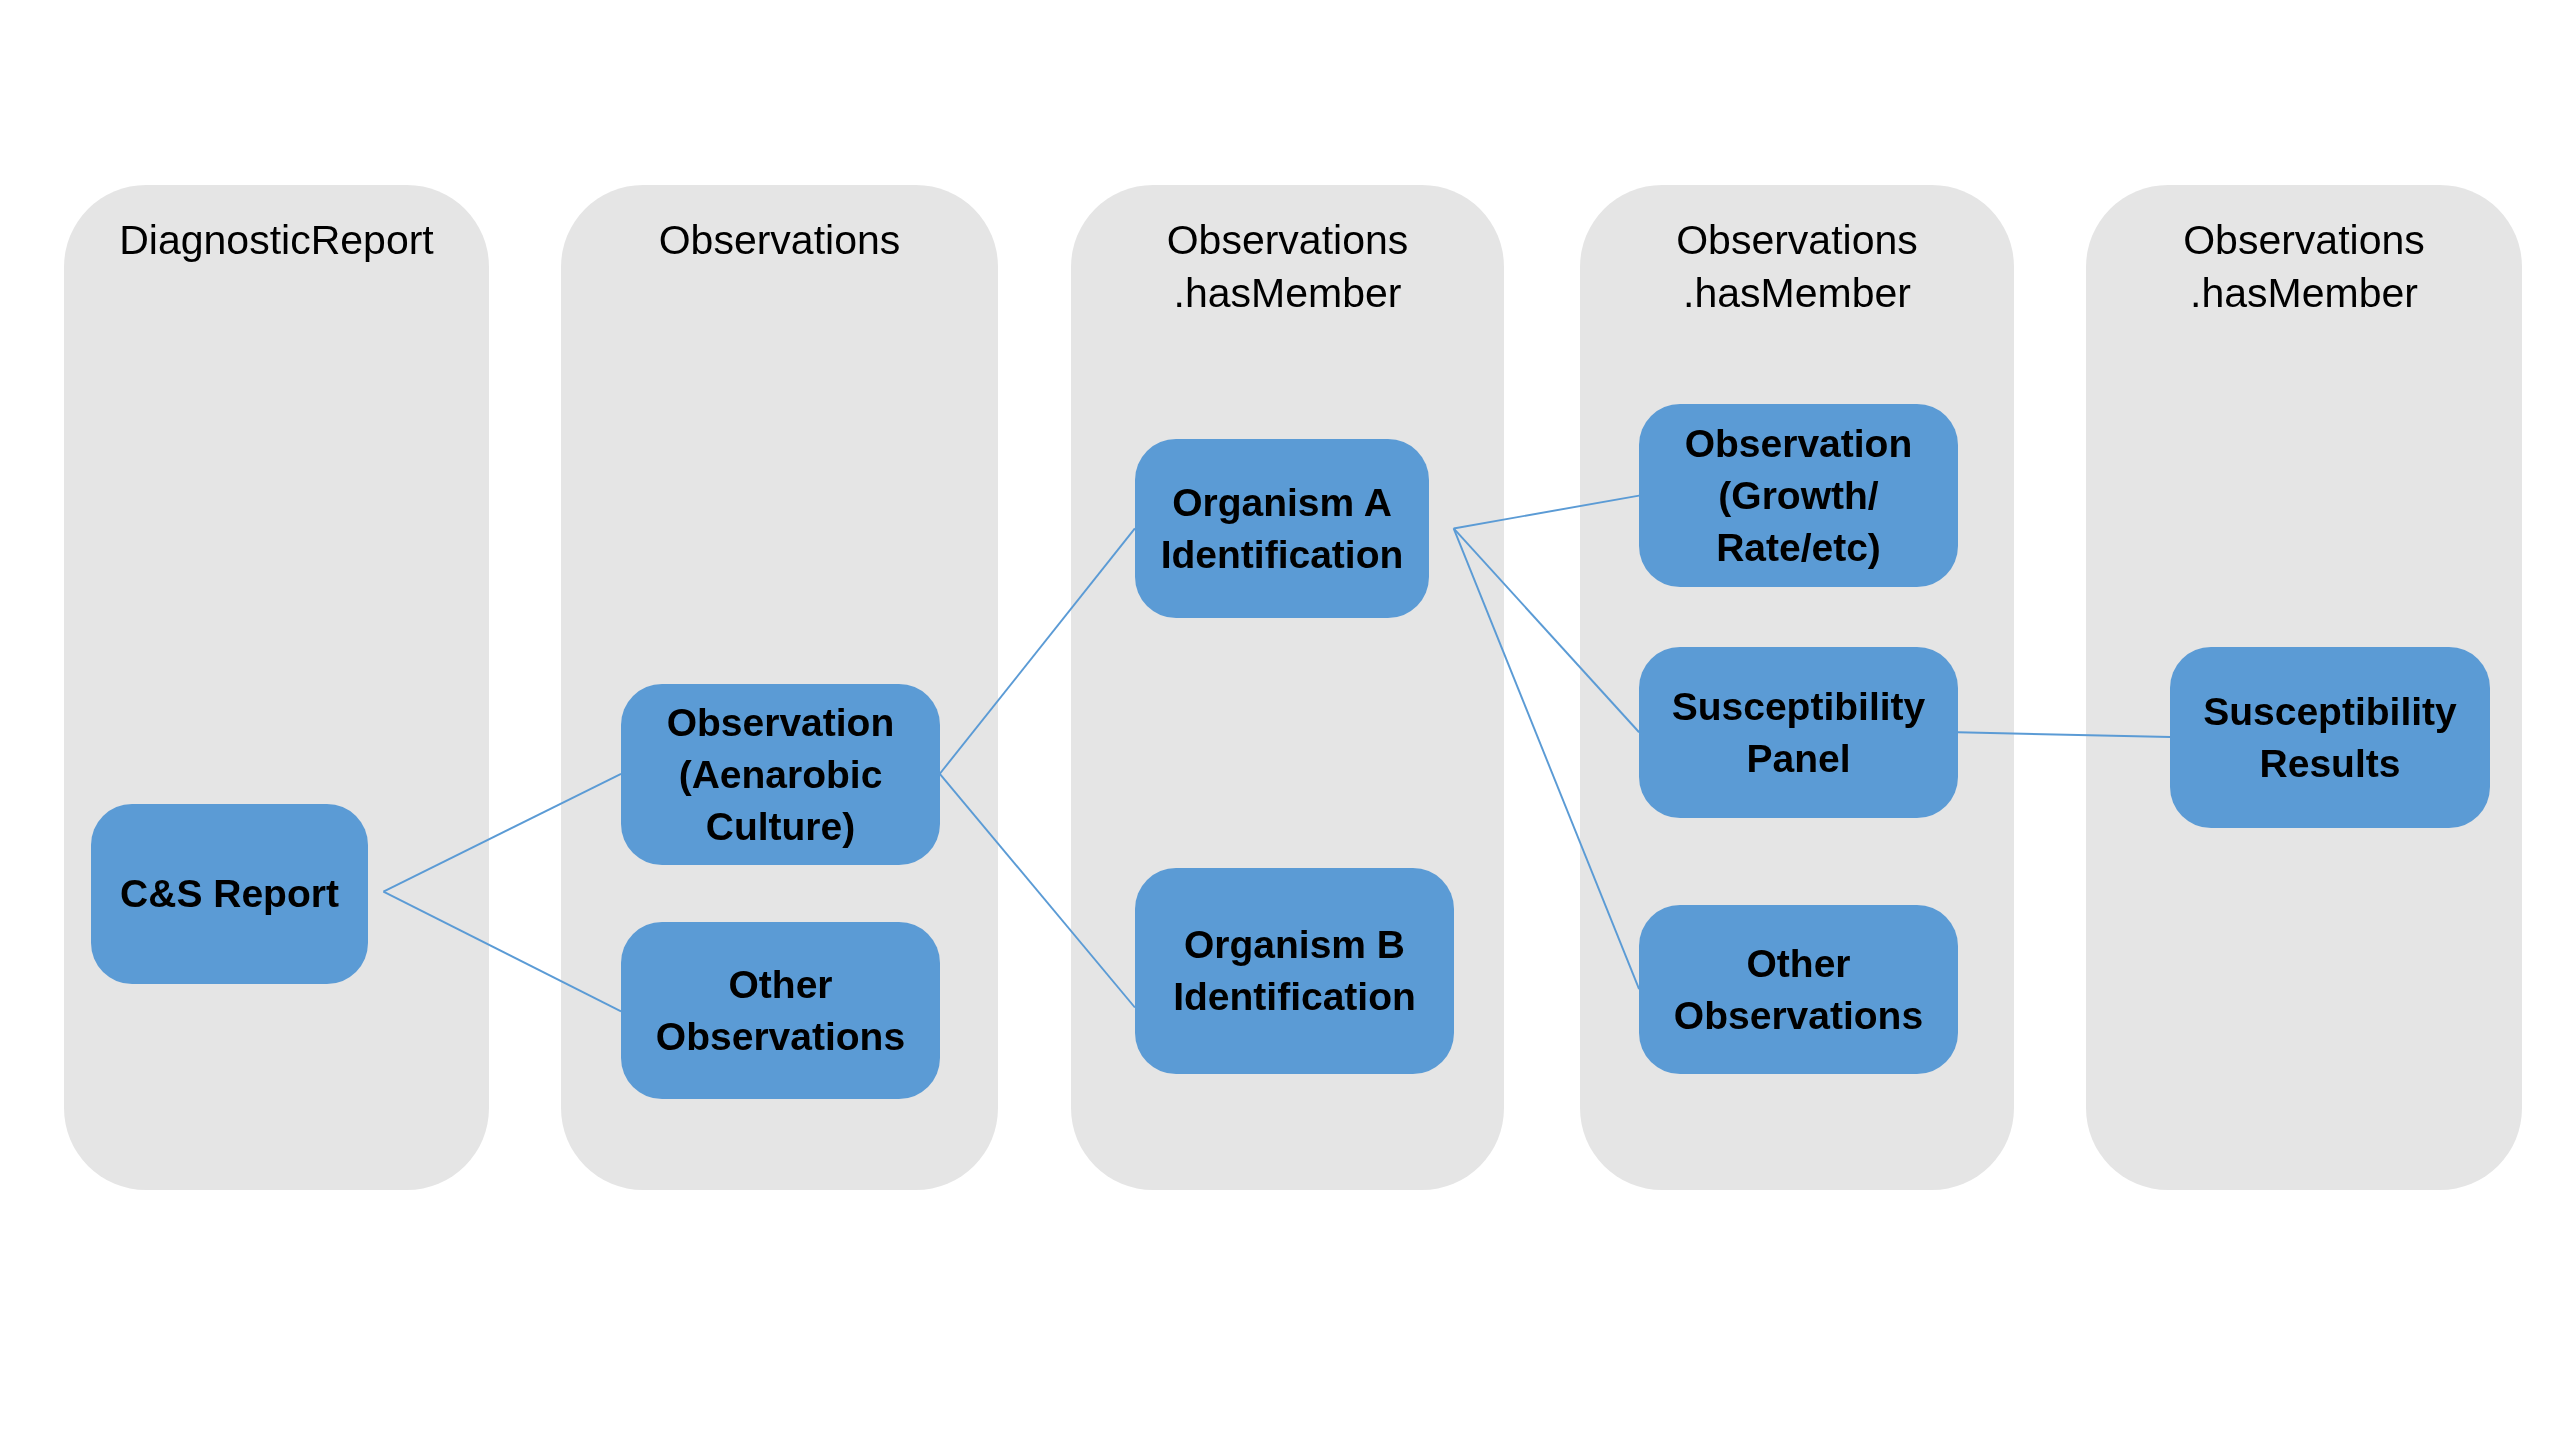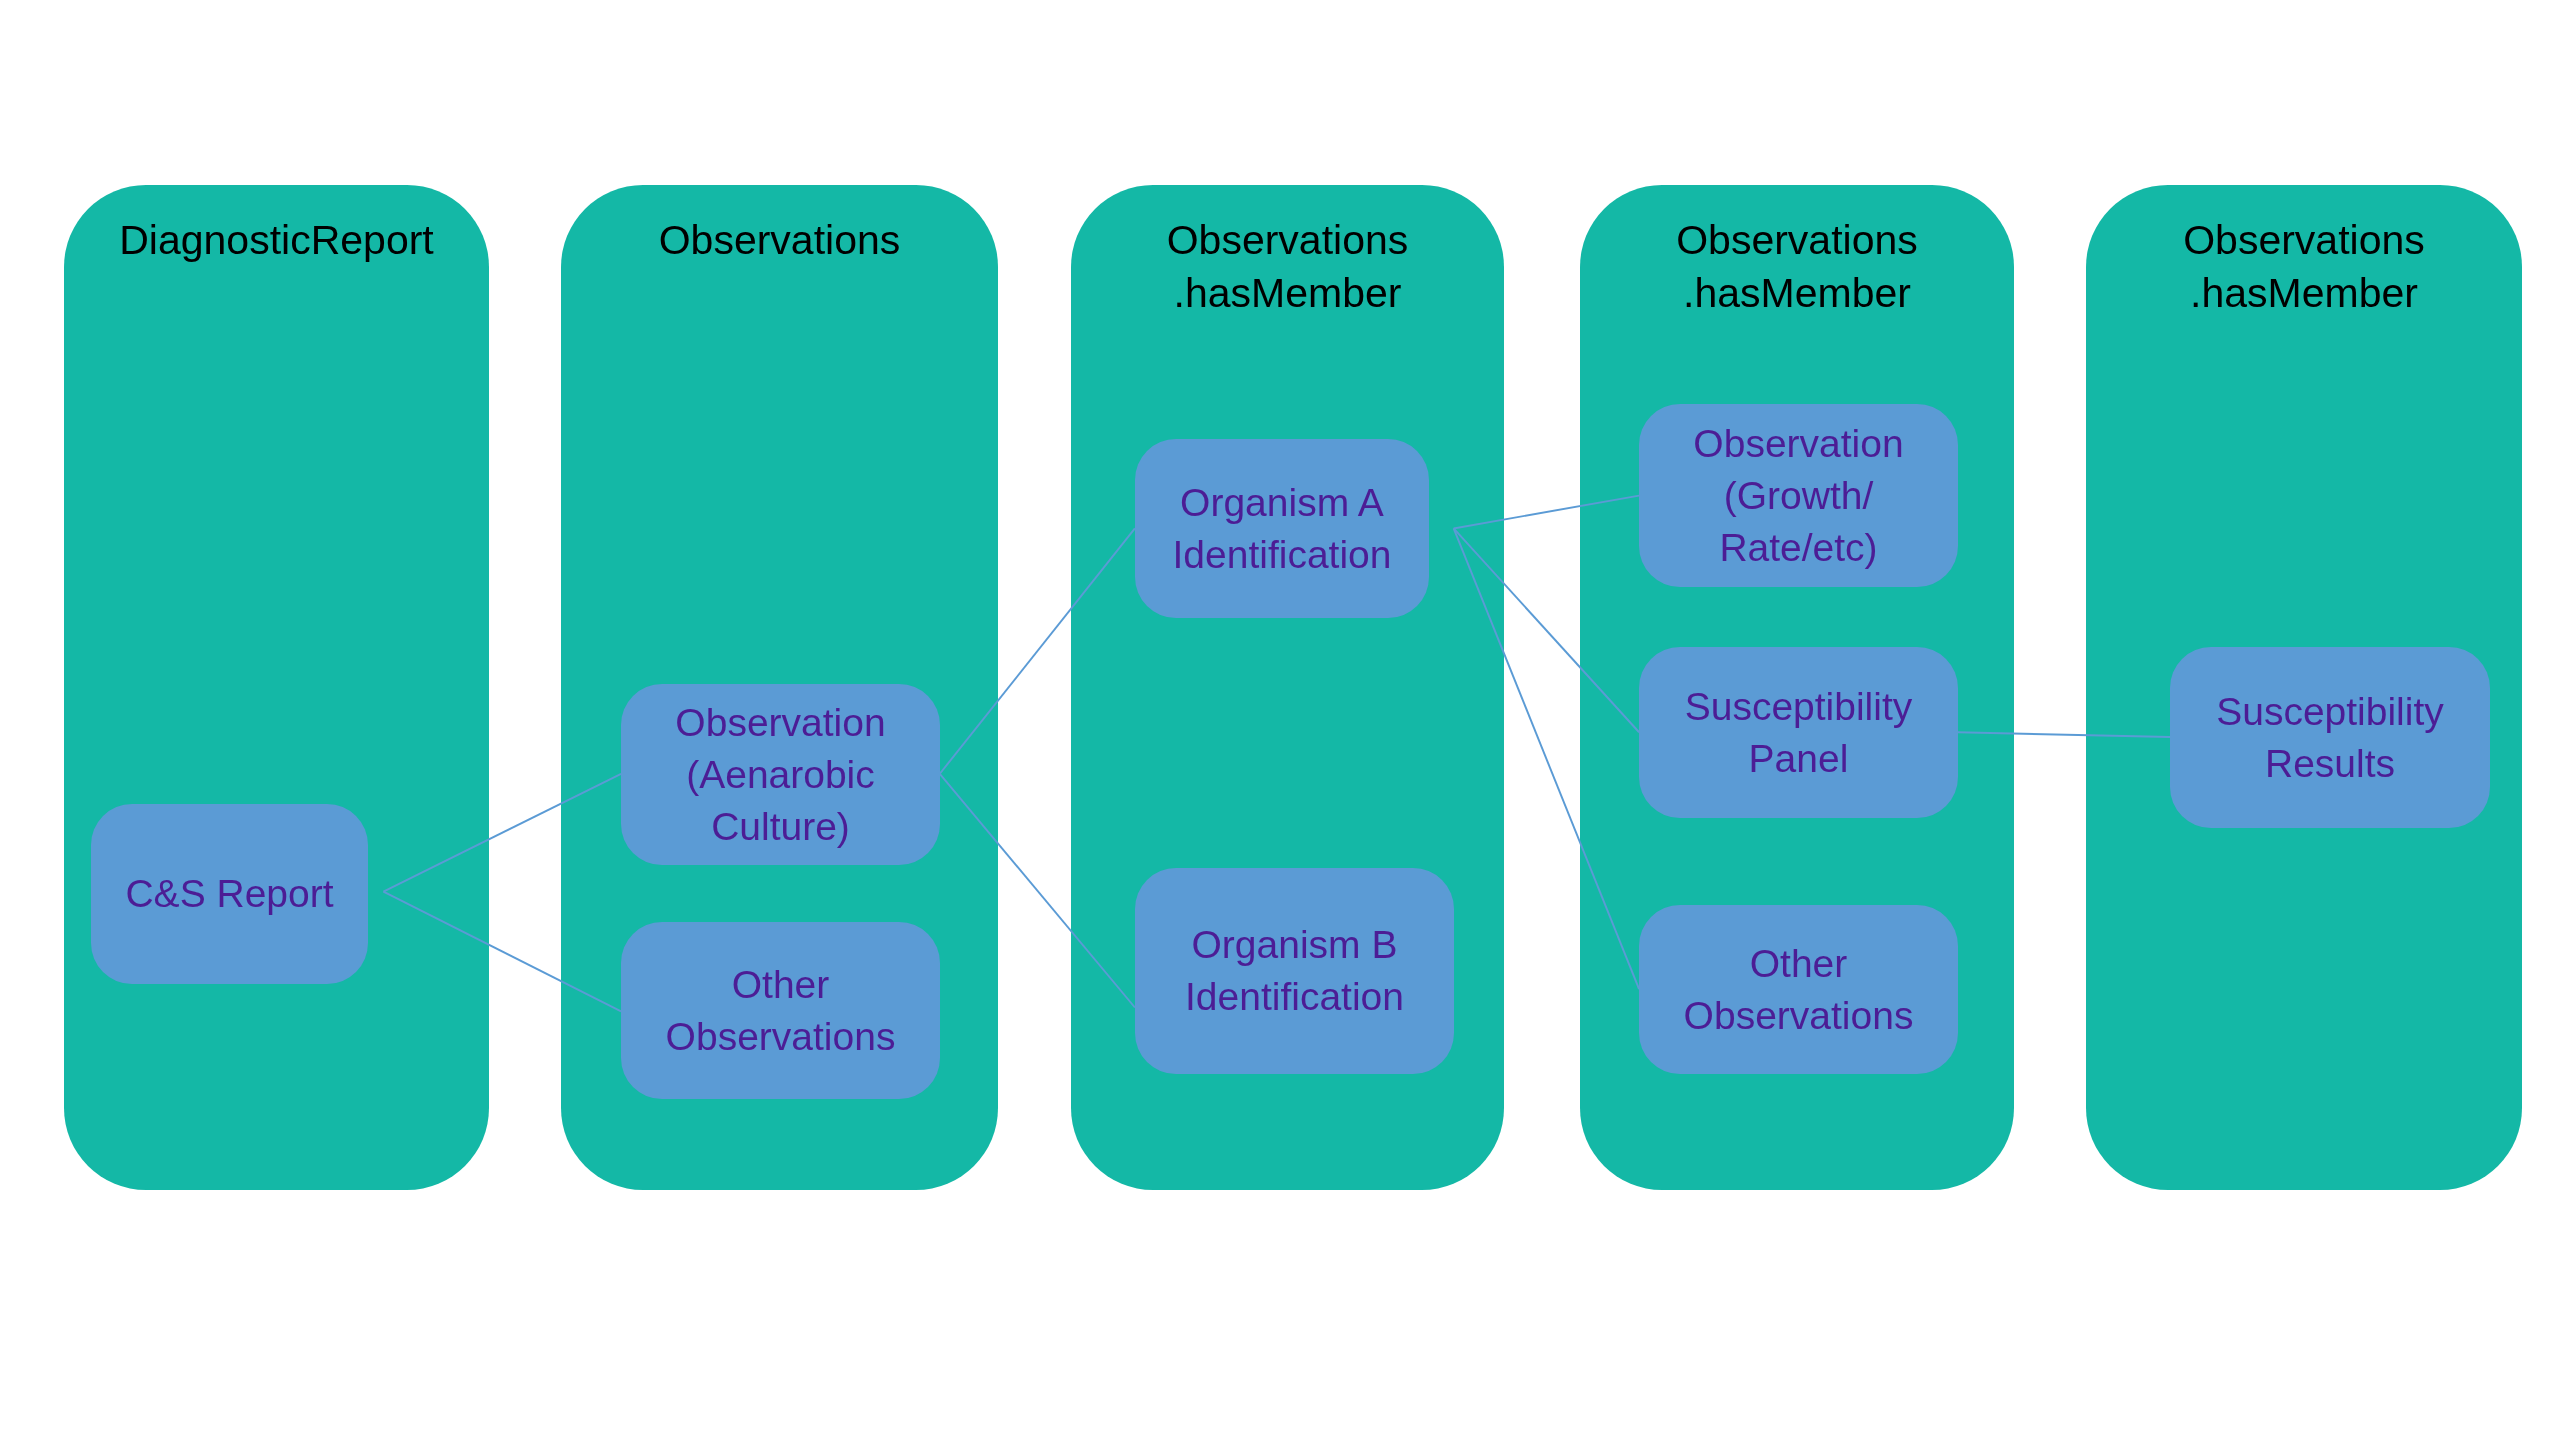--- a/index.html
+++ b/index.html
@@ -2,32 +2,32 @@
 <html><head>
 <meta charset="utf-8">
 <style>
   html,body{margin:0;padding:0;background:#ffffff;}
   #canvas{
     position:relative;width:2576px;height:1449px;background:#ffffff;
     font-family:"Liberation Sans",sans-serif;overflow:hidden;
   }
   .col{
     position:absolute;top:185px;height:1005px;
-    background:#14b8a6;border-radius:82px;z-index:1;
+    background:#e5e5e5;border-radius:82px;z-index:1;
   }
   .col-title{
     margin-top:29px;text-align:center;color:#000000;
     font-size:41px;line-height:53px;white-space:pre-line;
   }
   .connectors{position:absolute;left:0;top:0;z-index:2;}
   .connectors line{stroke:#5B9BD5;stroke-width:2;fill:none;}
   .node{
     position:absolute;z-index:3;background:#5B9BD5;border-radius:41px;
-    color:#4c1d95;display:flex;align-items:center;justify-content:center;
-    text-align:center;font-size:39px;line-height:52px;white-space:pre-line;
+    color:#000000;display:flex;align-items:center;justify-content:center;
+    text-align:center;font-size:39px;line-height:52px;white-space:pre-line;font-weight:bold;
   }
 </style>
 </head>
 <body>
 
 <div id="canvas">
 
   <div class="col" style="left:64px;width:425px">
     <div class="col-title">DiagnosticReport</div>
   </div>

